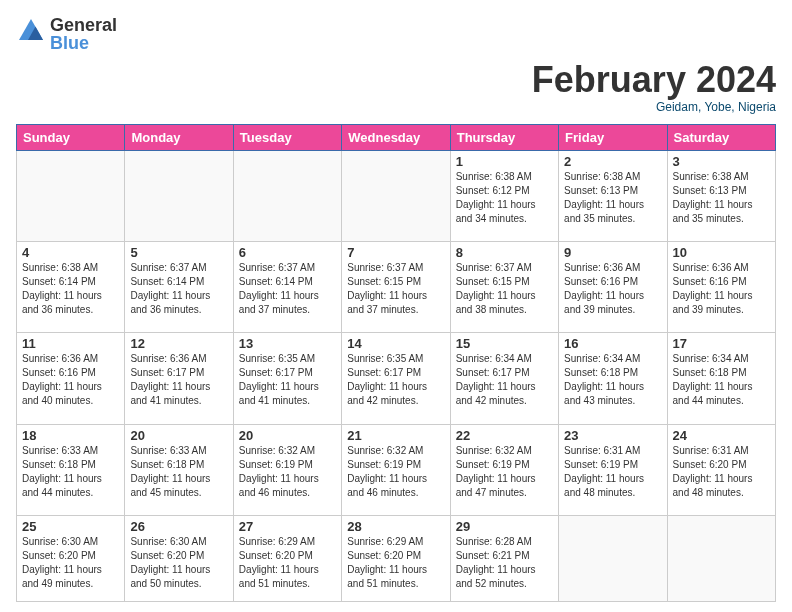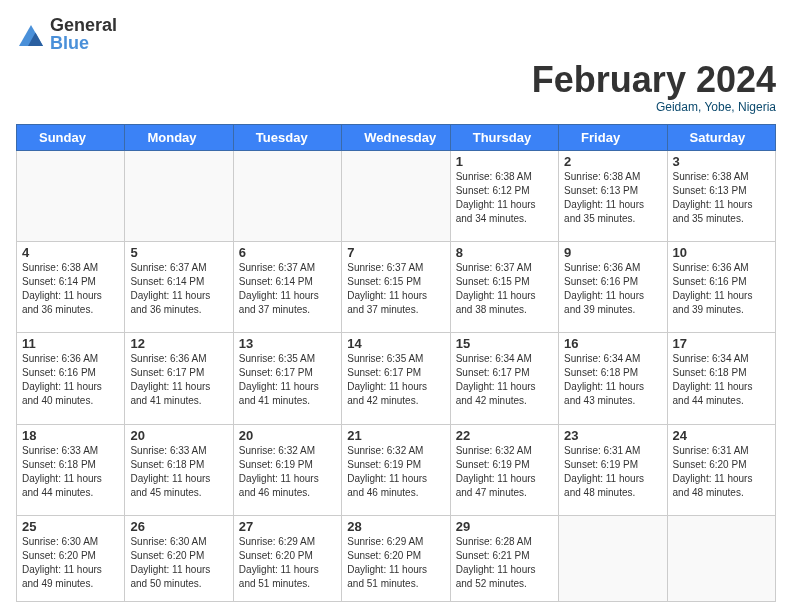--- a/index.html
+++ b/index.html
@@ -18,21 +18,21 @@
       flex-direction: column;
     }
     .header {
       display: flex;
       justify-content: space-between;
       align-items: flex-start;
       margin-bottom: 10px;
     }
     .logo {
       display: flex;
-      align-items: flex-end;
+      align-items: flex-start;
       gap: 4px;
     }
     .logo-text {
       display: flex;
       flex-direction: column;
       line-height: 1;
     }
     .logo-general {
       font-size: 18px;
       font-weight: bold;
@@ -62,24 +62,24 @@
       color: #0c4a6e;
     }
     .calendar {
       flex: 1;
       border: 1px solid #ccc;
       border-collapse: collapse;
       width: 100%;
       table-layout: fixed;
     }
     .calendar th {
-      background: #3b82f6;
+      background: #ec4899;
       color: #fff;
       text-align: left;
-      padding: 5px 22px;
+      padding: 5px 6px;
       font-size: 13px;
       border: 1px solid #3a6aaa;
     }
     .calendar td {
       border: 1px solid #ccc;
       vertical-align: top;
       padding: 3px 5px;
       font-size: 10.5px;
       color: #333;
       background: #fff;

